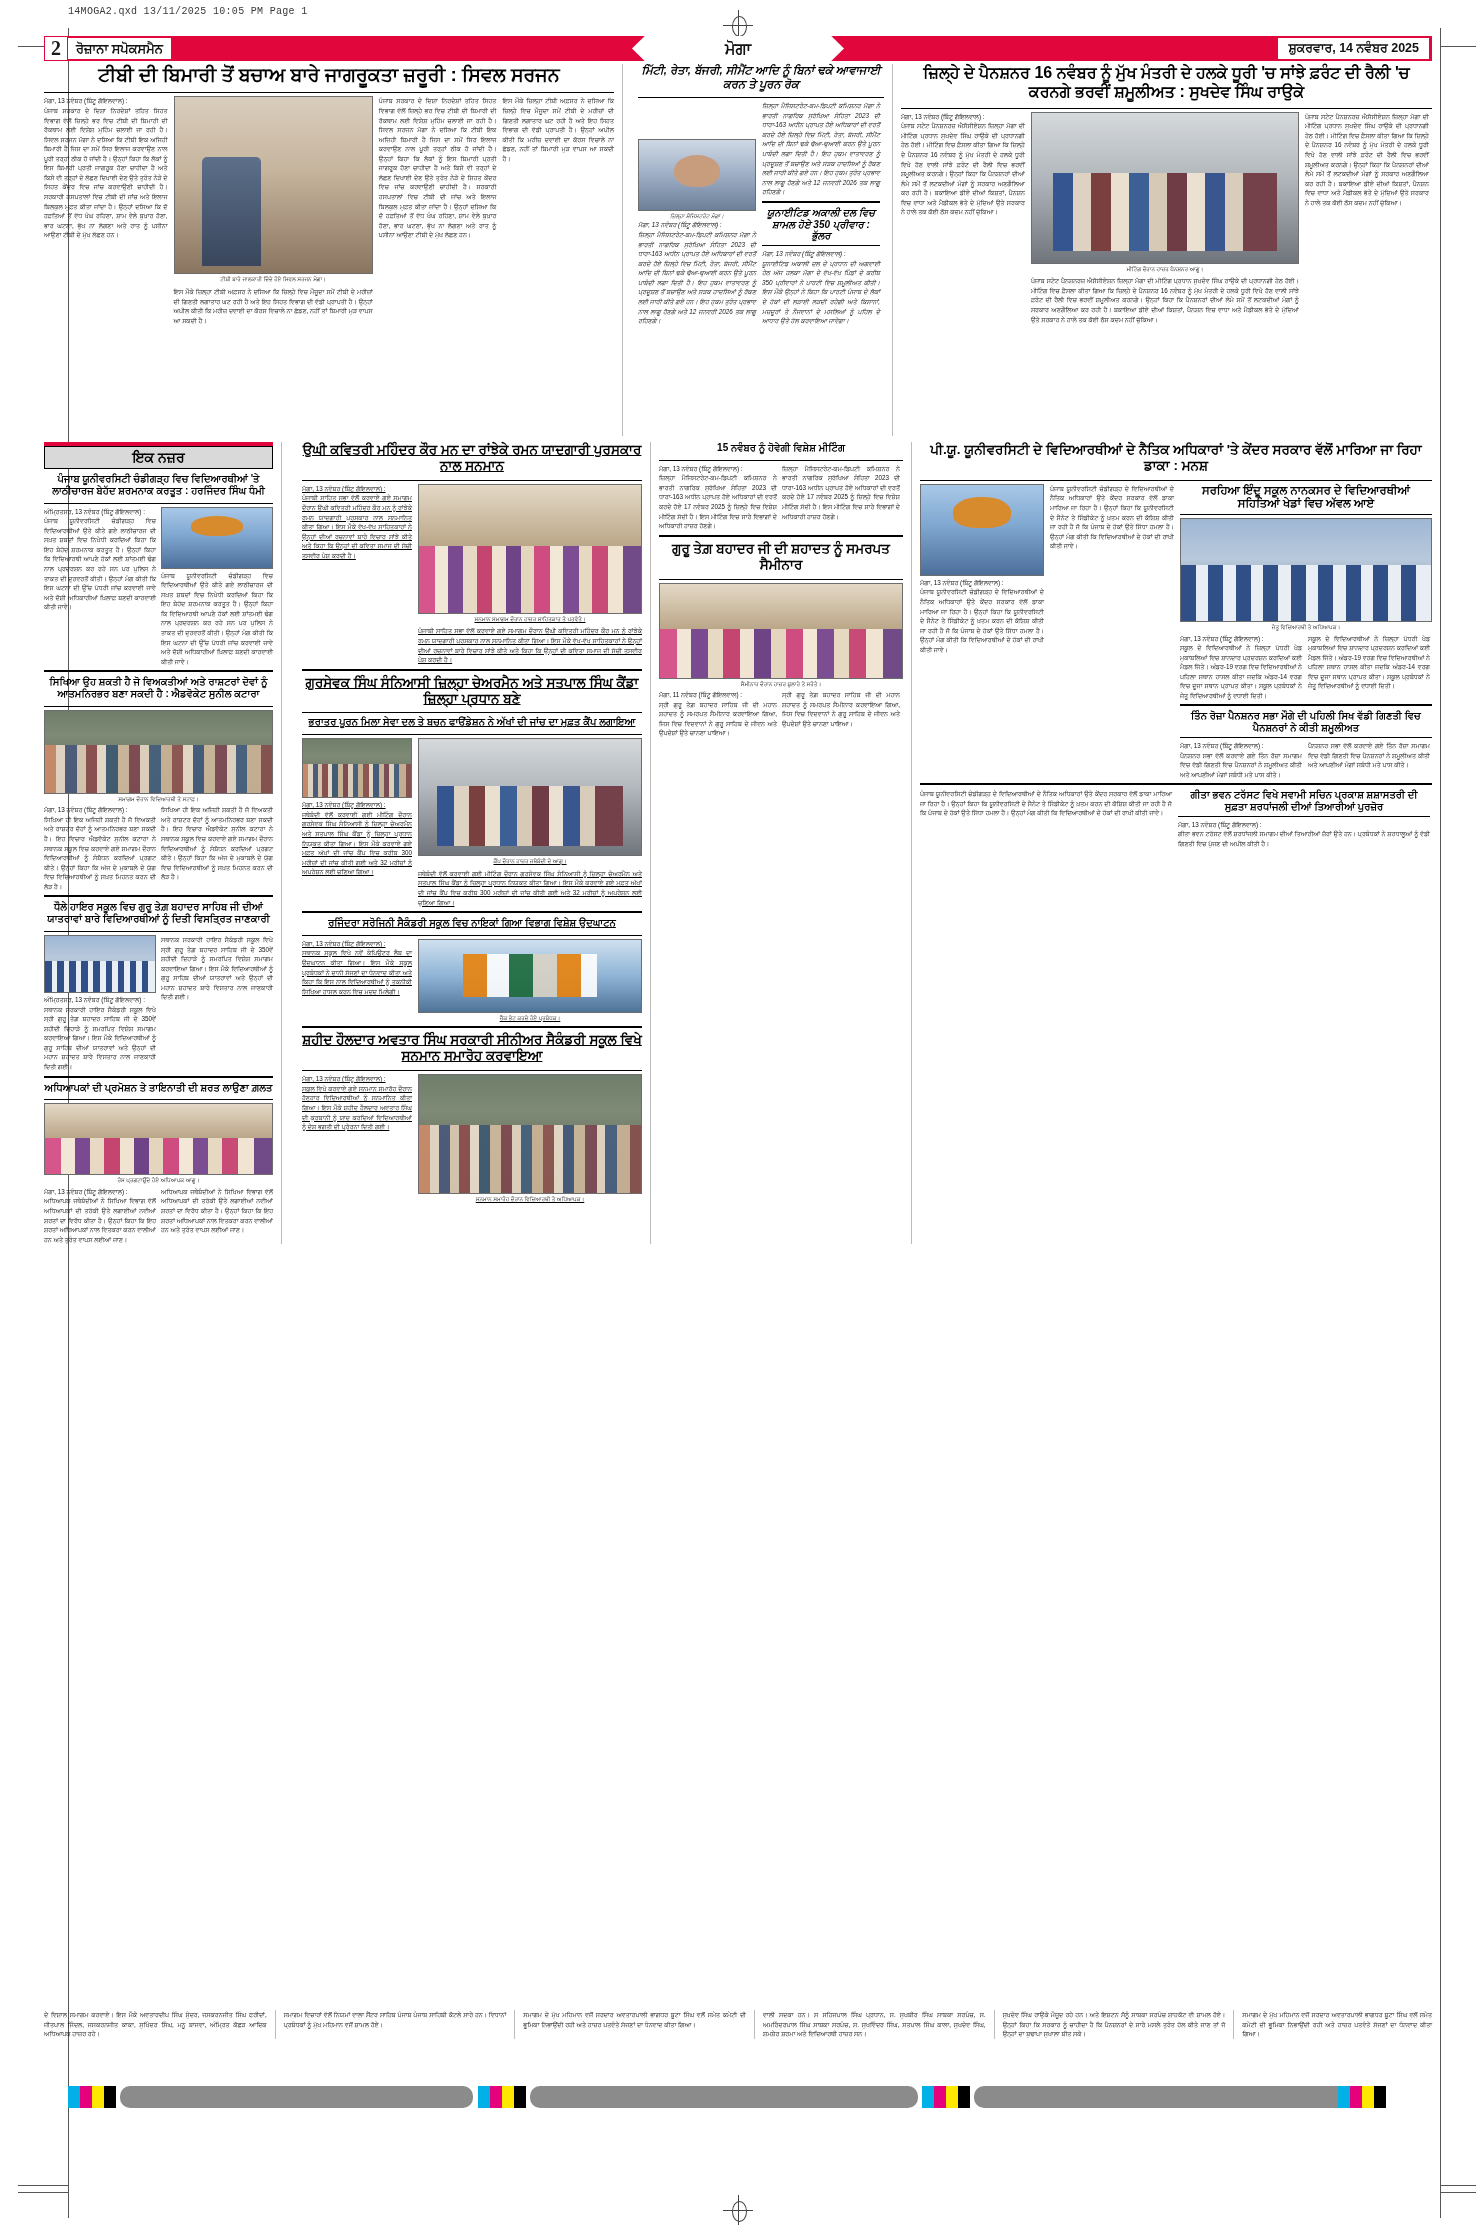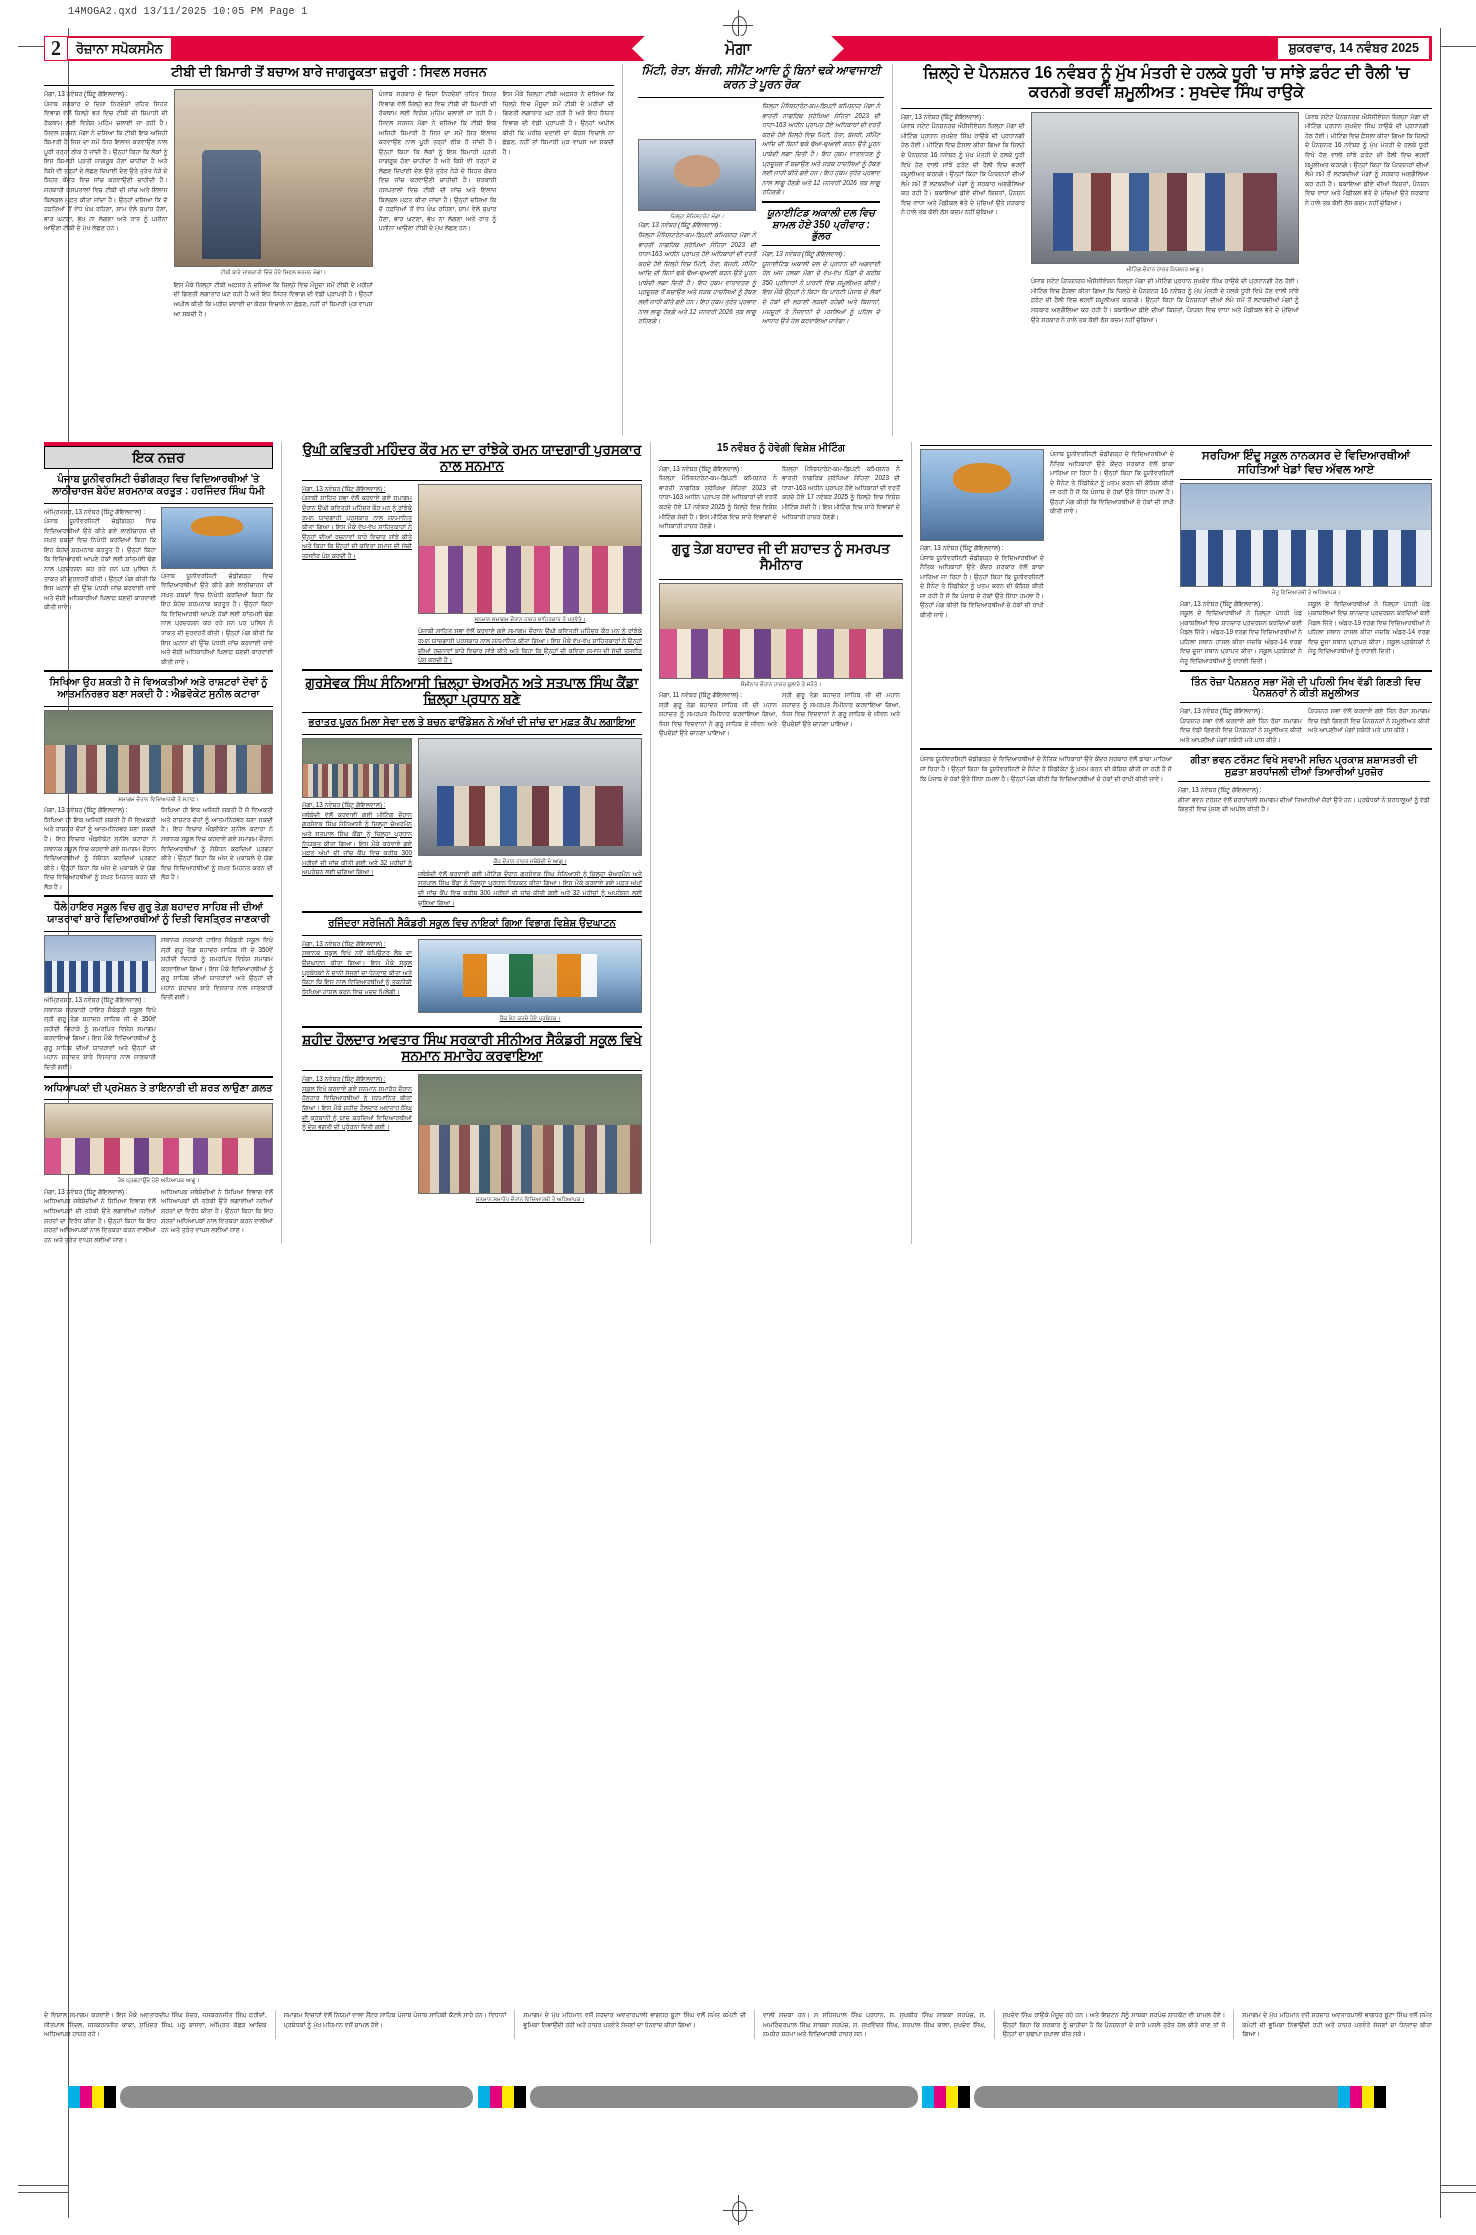--- a/index.html
+++ b/index.html
@@ -131,21 +131,21 @@
     height: 2010px;
   }
 
   .hl {
     font-weight: bold;
     color: #000;
     line-height: 1.18;
     text-align: center;
     margin: 0 0 3px 0;
   }
-  .hl-xl { font-size: 13px; }
+  .hl-xl { font-size: 19px; }
   .hl-lg { font-size: 16px; }
   .hl-md { font-size: 13.5px; }
   .hl-sm { font-size: 11.5px; }
   .hl-xs { font-size: 10px; }
 
   .rule { border-top: 1px solid #000; margin: 3px 0; }
   .rule-thick { border-top: 2px solid #000; margin: 4px 0; }
 
   .body-text {
     font-size: 6.3px;
@@ -534,20 +534,21 @@
             <div class="body-text">ਮੋਗਾ, 11 ਨਵੰਬਰ (ਬਿੰਟੂ ਗੋਇਲਵਾਲ) :</div>
             <div class="body-text">ਸ੍ਰੀ ਗੁਰੂ ਤੇਗ਼ ਬਹਾਦਰ ਸਾਹਿਬ ਜੀ ਦੀ ਮਹਾਨ ਸ਼ਹਾਦਤ ਨੂੰ ਸਮਰਪਤ ਸੈਮੀਨਾਰ ਕਰਵਾਇਆ ਗਿਆ, ਜਿਸ ਵਿਚ ਵਿਦਵਾਨਾਂ ਨੇ ਗੁਰੂ ਸਾਹਿਬ ਦੇ ਜੀਵਨ ਅਤੇ ਉਪਦੇਸ਼ਾਂ ਉਤੇ ਚਾਨਣਾ ਪਾਇਆ।</div>
           </div>
           <div style="width:118px;">
             <div class="body-text">ਸ੍ਰੀ ਗੁਰੂ ਤੇਗ਼ ਬਹਾਦਰ ਸਾਹਿਬ ਜੀ ਦੀ ਮਹਾਨ ਸ਼ਹਾਦਤ ਨੂੰ ਸਮਰਪਤ ਸੈਮੀਨਾਰ ਕਰਵਾਇਆ ਗਿਆ, ਜਿਸ ਵਿਚ ਵਿਦਵਾਨਾਂ ਨੇ ਗੁਰੂ ਸਾਹਿਬ ਦੇ ਜੀਵਨ ਅਤੇ ਉਪਦੇਸ਼ਾਂ ਉਤੇ ਚਾਨਣਾ ਪਾਇਆ।</div>
           </div>
         </div>
       </div>
 
       <div class="col sep-v" style="width:524px; padding-left:8px;">
+        <div class="hl hl-md">ਪੀ.ਯੂ. ਯੂਨੀਵਰਸਿਟੀ ਦੇ ਵਿਦਿਆਰਥੀਆਂ ਦੇ ਨੈਤਿਕ ਅਧਿਕਾਰਾਂ 'ਤੇ ਕੇਂਦਰ ਸਰਕਾਰ ਵੱਲੋਂ ਮਾਰਿਆ ਜਾ ਰਿਹਾ ਡਾਕਾ : ਮਨਸ਼</div>
         <div class="rule"></div>
         <div style="display:flex; gap:6px;justify-content:center;">
           <div style="width:124px;">
             <div class="photo ph-turban" style="height:92px; margin-bottom:2px;"></div>
             <div class="body-text">ਮੋਗਾ, 13 ਨਵੰਬਰ (ਬਿੰਟੂ ਗੋਇਲਵਾਲ) :</div>
             <div class="body-text">ਪੰਜਾਬ ਯੂਨੀਵਰਸਿਟੀ ਚੰਡੀਗੜ੍ਹ ਦੇ ਵਿਦਿਆਰਥੀਆਂ ਦੇ ਨੈਤਿਕ ਅਧਿਕਾਰਾਂ ਉਤੇ ਕੇਂਦਰ ਸਰਕਾਰ ਵੱਲੋਂ ਡਾਕਾ ਮਾਰਿਆ ਜਾ ਰਿਹਾ ਹੈ। ਉਨ੍ਹਾਂ ਕਿਹਾ ਕਿ ਯੂਨੀਵਰਸਿਟੀ ਦੇ ਸੈਨੇਟ ਤੇ ਸਿੰਡੀਕੇਟ ਨੂੰ ਖ਼ਤਮ ਕਰਨ ਦੀ ਕੋਸ਼ਿਸ਼ ਕੀਤੀ ਜਾ ਰਹੀ ਹੈ ਜੋ ਕਿ ਪੰਜਾਬ ਦੇ ਹੱਕਾਂ ਉਤੇ ਸਿੱਧਾ ਹਮਲਾ ਹੈ। ਉਨ੍ਹਾਂ ਮੰਗ ਕੀਤੀ ਕਿ ਵਿਦਿਆਰਥੀਆਂ ਦੇ ਹੱਕਾਂ ਦੀ ਰਾਖੀ ਕੀਤੀ ਜਾਵੇ।</div>
           </div>
           <div style="width:124px;">
             <div class="body-text">ਪੰਜਾਬ ਯੂਨੀਵਰਸਿਟੀ ਚੰਡੀਗੜ੍ਹ ਦੇ ਵਿਦਿਆਰਥੀਆਂ ਦੇ ਨੈਤਿਕ ਅਧਿਕਾਰਾਂ ਉਤੇ ਕੇਂਦਰ ਸਰਕਾਰ ਵੱਲੋਂ ਡਾਕਾ ਮਾਰਿਆ ਜਾ ਰਿਹਾ ਹੈ। ਉਨ੍ਹਾਂ ਕਿਹਾ ਕਿ ਯੂਨੀਵਰਸਿਟੀ ਦੇ ਸੈਨੇਟ ਤੇ ਸਿੰਡੀਕੇਟ ਨੂੰ ਖ਼ਤਮ ਕਰਨ ਦੀ ਕੋਸ਼ਿਸ਼ ਕੀਤੀ ਜਾ ਰਹੀ ਹੈ ਜੋ ਕਿ ਪੰਜਾਬ ਦੇ ਹੱਕਾਂ ਉਤੇ ਸਿੱਧਾ ਹਮਲਾ ਹੈ। ਉਨ੍ਹਾਂ ਮੰਗ ਕੀਤੀ ਕਿ ਵਿਦਿਆਰਥੀਆਂ ਦੇ ਹੱਕਾਂ ਦੀ ਰਾਖੀ ਕੀਤੀ ਜਾਵੇ।</div>
           </div>

